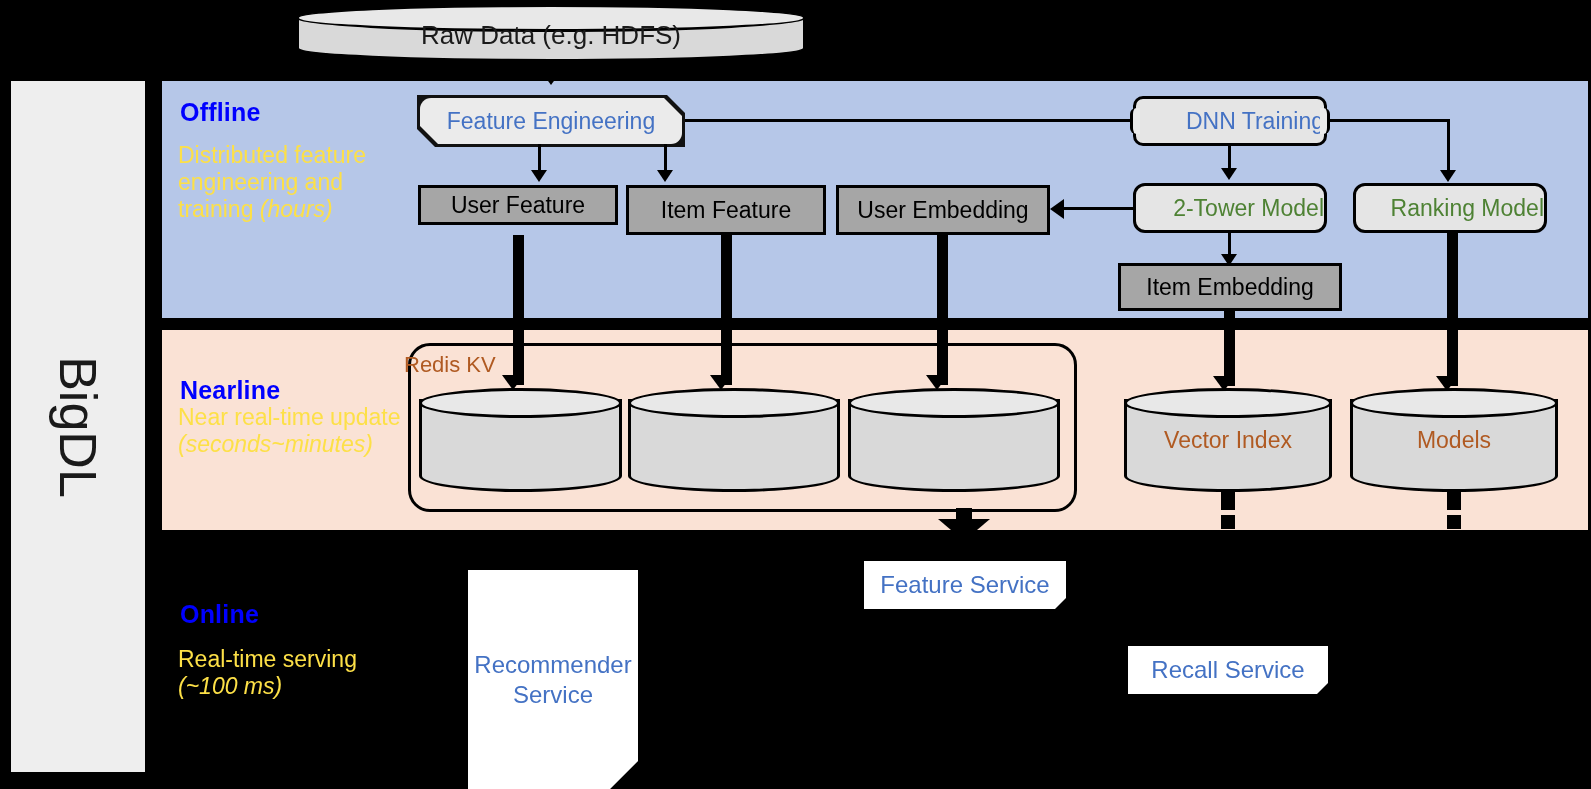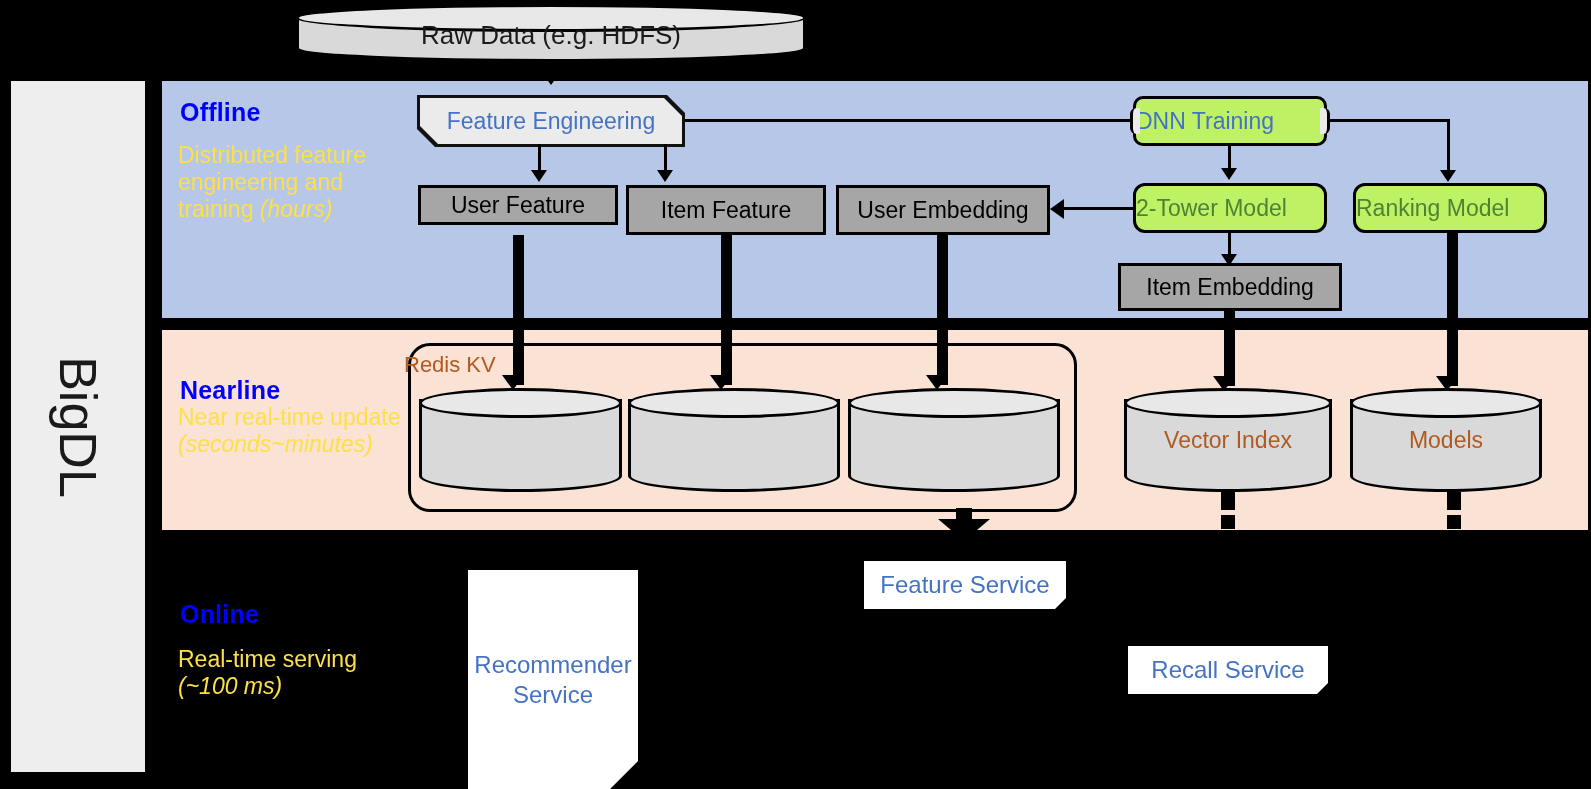--- a/index.html
+++ b/index.html
@@ -19,22 +19,22 @@
      font-size:52px;color:#1a1a1a;white-space:nowrap;letter-spacing:0px;}
 
   
   .band-title{font-size:25px;color:#0000ff;font-weight:600;letter-spacing:.2px;}
   .band-desc{font-size:23px;color:#fde047;line-height:1.18;}
   .band-desc i{font-style:italic;}
 
   
   .gray-box{background:#a6a6a6;border:3px solid #000;display:flex;align-items:center;
      justify-content:center;font-size:23px;color:#000;}
-  .lt-box{background:#bef264;border:3px solid #000;display:flex;align-items:center;
-     justify-content:flex-start;font-size:23px;}
+  .lt-box{background:#e5e5e5;border:3px solid #000;display:flex;align-items:center;
+     justify-content:flex-end;font-size:23px;}
   .blue-txt{color:#4472c4;}
   .green-txt{color:#4e8234;}
   .rounded{border-radius:12px;}
 
   
   .chamfer{background:#ebebeb;display:flex;align-items:center;justify-content:center;
      font-size:23px;position:absolute;
      -webkit-clip-path:polygon(0 0,calc(100% - 18px) 0,100% 18px,100% 100%,18px 100%,0 calc(100% - 18px));
      clip-path:polygon(0 0,calc(100% - 18px) 0,100% 18px,100% 100%,18px 100%,0 calc(100% - 18px));}
   .chamfer-o{position:absolute;background:#111;
@@ -112,21 +112,21 @@
 
   <div class="line-v thin" style="left:549px;top:62px;width:5px;height:16px;"></div>
   <div class="arrow-dn" style="left:540px;top:70px;"></div>
 
   <div class="abs band-title" style="left:180px;top:98px;width:150px;">Offline</div>
   <div class="abs band-desc" style="left:178px;top:142px;width:200px;">
     <span>Distributed feature engineering and training </span><i>(hours)</i>
   </div>
 
   <div class="chamfer-o" style="left:417px;top:95px;width:268px;height:52px;"></div>
-  <div class="chamfer" style="left:420px;top:98px;width:262px;height:46px;">
+  <div class="chamfer" style="left:420px;top:98px;width:262px;height:46px;border-radius:11px;">
     <span class="blue-txt">Feature Engineering</span>
   </div>
 
   <div class="line-h thin" style="left:685px;top:119px;width:472px;height:3px;"></div>
   <div class="arrow-rt" style="left:1152px;top:111px;"></div>
 
   <div class="line-v thin" style="left:538px;top:144px;width:3px;height:32px;"></div>
   <div class="arrow-dn sm" style="left:531px;top:170px;"></div>
 
   <div class="line-v thin" style="left:664px;top:144px;width:3px;height:32px;"></div>
@@ -210,21 +210,21 @@
     <div class="body"></div>
     <div class="top"></div>
     <div class="lbl"></div>
   </div>
 
   <div class="cyl" style="left:1124px;top:388px;width:208px;height:104px;">
     <div class="body"></div>
     <div class="top"></div>
     <div class="lbl brown">Vector Index</div>
   </div>
-  <div class="cyl" style="left:1350px;top:388px;width:192px;height:104px;">
+  <div class="cyl" style="left:1350px;top:388px;width:208px;height:104px;">
     <div class="body"></div>
     <div class="top"></div>
     <div class="lbl brown">Models</div>
   </div>
 
   <div class="sq" style="left:956px;top:508px;width:16px;height:13px;"></div>
   <div class="arrow-dn big" style="left:938px;top:519px;"></div>
 
   <div class="sq" style="left:1221px;top:492px;width:14px;height:18px;"></div>
   <div class="sq" style="left:1221px;top:515px;width:14px;height:14px;"></div>

